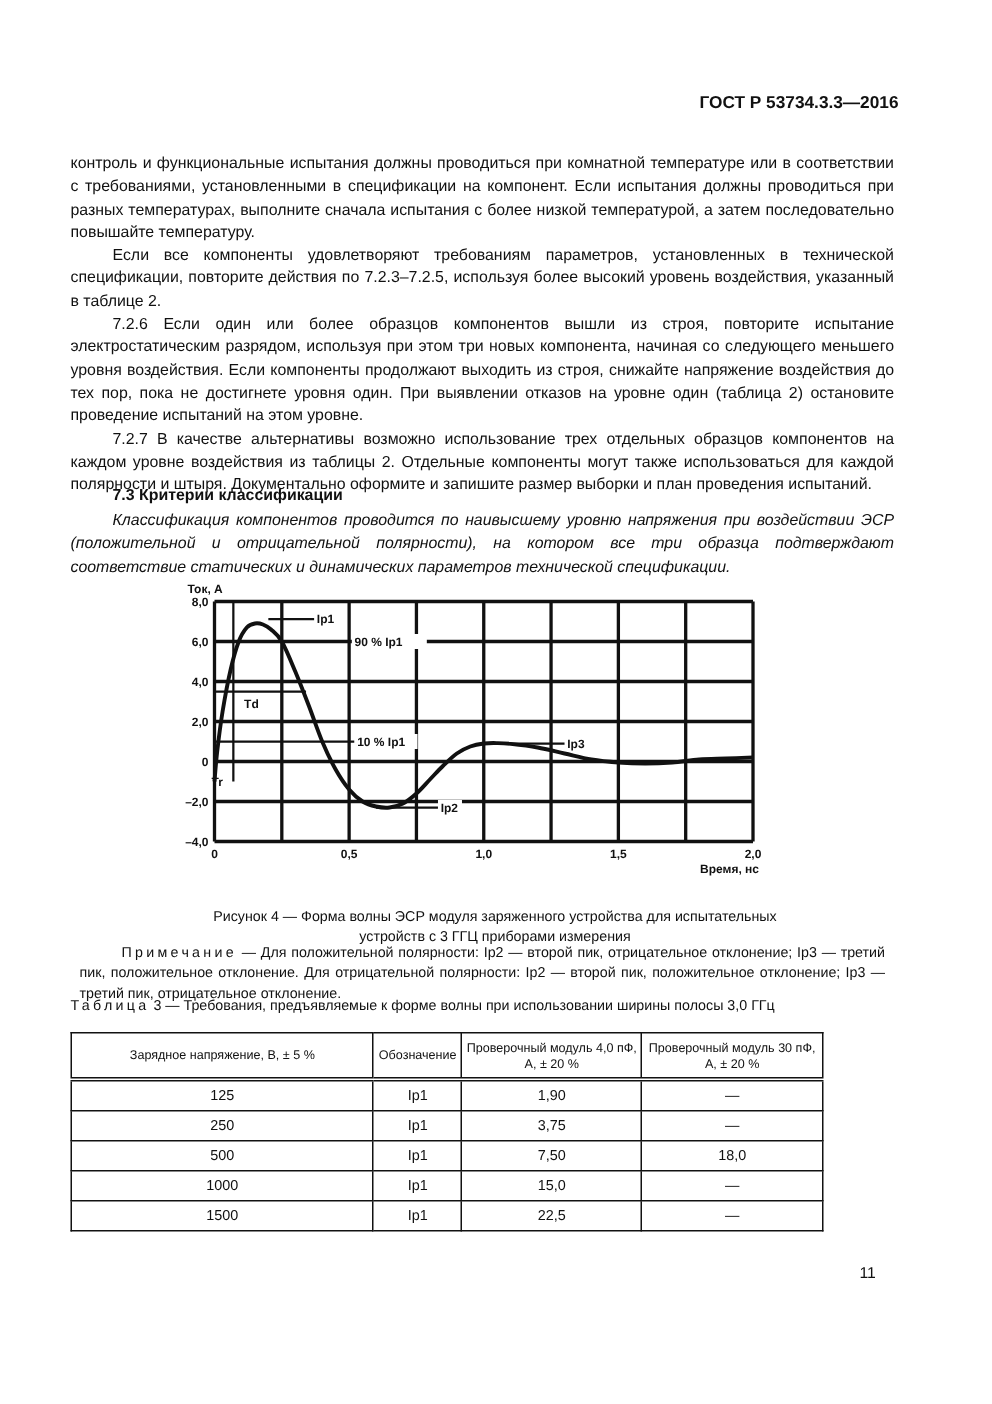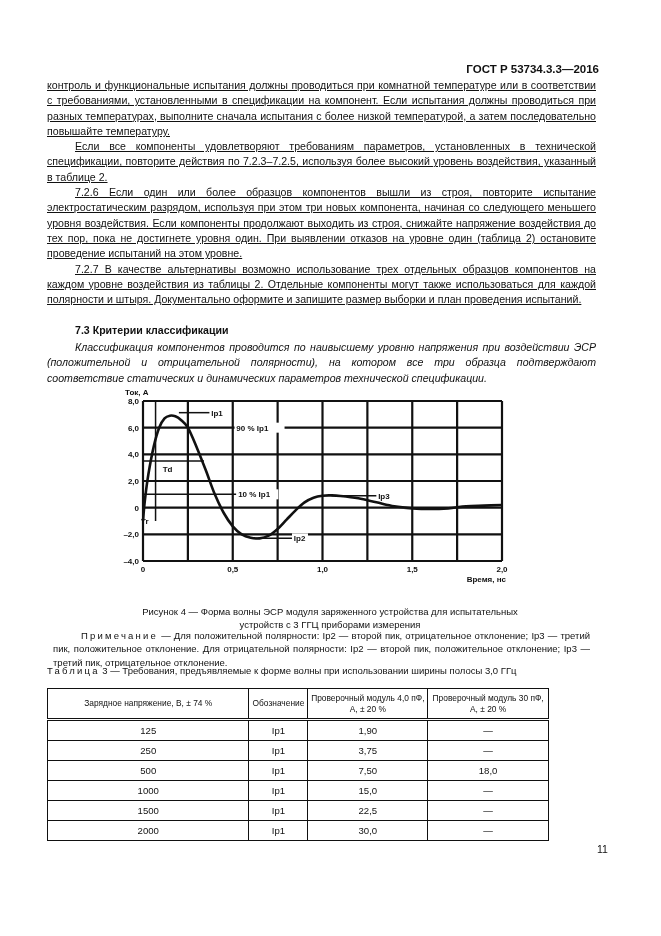--- a/index.html
+++ b/index.html
@@ -15,28 +15,28 @@
   .note { position:absolute; left:47px; width:549px; top:623px; font-size:9.5px; line-height:13.3px; text-align:justify; }
   .note .sp { letter-spacing:2.2px; }
   .note p { margin:6px; text-indent:28px; }
   .tcap { position:absolute; left:47px; top:665px; font-size:9.5px; }
   .tcap .sp { letter-spacing:2.2px; }
   table.t3 { position:absolute; left:47px; top:688px; width:502px; border-collapse:collapse; font-size:9.6px; }
   table.t3 th, table.t3 td { border:1px solid #111; text-align:center; padding:0; }
   table.t3 th { font-weight:normal; font-size:8.4px; height:29px; line-height:11px; }
   table.t3 thead tr th { border-bottom:3px double #111; }
   table.t3 td { height:19px; }
-  .pnum { position:absolute; left:597px; top:843px; font-size:10.5px; }
+  .pnum { position:absolute; left:573px; top:843px; font-size:10.5px; }
 </style>
 </head>
 <body>
 
 <div class="hdr">ГОСТ Р 53734.3.3—2016</div>
 
-<div class="body-text" style="top:78px;text-decoration:underline;">
+<div class="body-text" style="top:102px;">
   <p>контроль и функциональные испытания должны проводиться при комнатной температуре или в соответствии с требованиями, установленными в спецификации на компонент. Если испытания должны проводиться при разных температурах, выполните сначала испытания с более низкой температурой, а затем последовательно повышайте температуру.</p>
   <p class="ind">Если все компоненты удовлетворяют требованиям параметров, установленных в технической спецификации, повторите действия по 7.2.3–7.2.5, используя более высокий уровень воздействия, указанный в таблице 2.</p>
   <p class="ind">7.2.6 Если один или более образцов компонентов вышли из строя, повторите испытание электростатическим разрядом, используя при этом три новых компонента, начиная со следующего меньшего уровня воздействия. Если компоненты продолжают выходить из строя, снижайте напряжение воздействия до тех пор, пока не достигнете уровня один. При выявлении отказов на уровне один (таблица 2) остановите проведение испытаний на этом уровне.</p>
   <p class="ind">7.2.7 В качестве альтернативы возможно использование трех отдельных образцов компонентов на каждом уровне воздействия из таблицы 2. Отдельные компоненты могут также использоваться для каждой полярности и штыря. Документально оформите и запишите размер выборки и план проведения испытаний.</p>
 </div>
 
 <div class="sec-title">7.3 Критерии классификации</div>
 <div class="body-text ind" style="top:340px;font-style:italic;">Классификация компонентов проводится по наивысшему уровню напряжения при воздействии ЭСР (положительной и отрицательной полярности), на котором все три образца подтверждают соответствие статических и динамических параметров технической спецификации.</div>
 
 <div class="chart-wrap">
@@ -106,21 +106,21 @@
 
 <table class="t3">
   <colgroup>
     <col style="width:202px">
       <col style="width:59px">
       <col style="width:120px">
       <col style="width:121px">
   </colgroup>
   <thead>
     <tr>
-      <th>Зарядное напряжение, В, ± 74 %</th>
+      <th>Зарядное напряжение, В, ± 5 %</th>
       <th>Обозначение</th>
       <th>Проверочный модуль 4,0 пФ, А, ± 20 %</th>
       <th>Проверочный модуль 30 пФ, А, ± 20 %</th>
     </tr>
   </thead>
   <tbody>
     <tr>
       <td>125</td>
       <td>Ip1</td>
       <td>1,90</td>
@@ -143,22 +143,16 @@
       <td>Ip1</td>
       <td>15,0</td>
       <td>—</td>
     </tr>
     <tr>
       <td>1500</td>
       <td>Ip1</td>
       <td>22,5</td>
       <td>—</td>
     </tr>
-    <tr>
-      <td>2000</td>
-      <td>Ip1</td>
-      <td>30,0</td>
-      <td>—</td>
-    </tr>
   </tbody>
 </table>
 
 <div class="pnum">11</div>
 
 </body></html>

